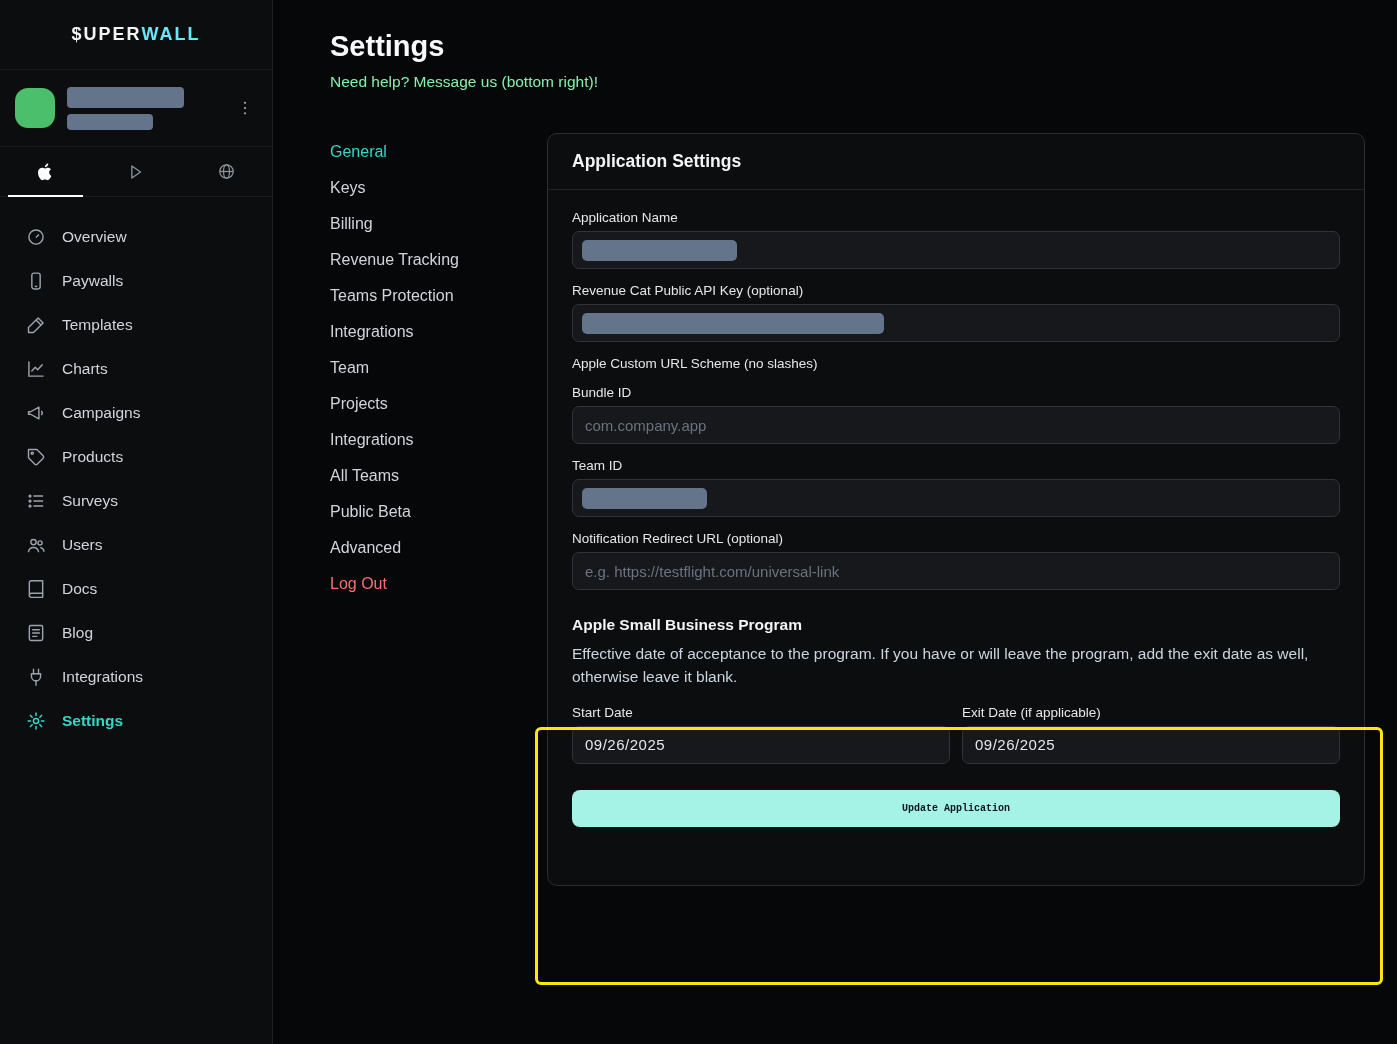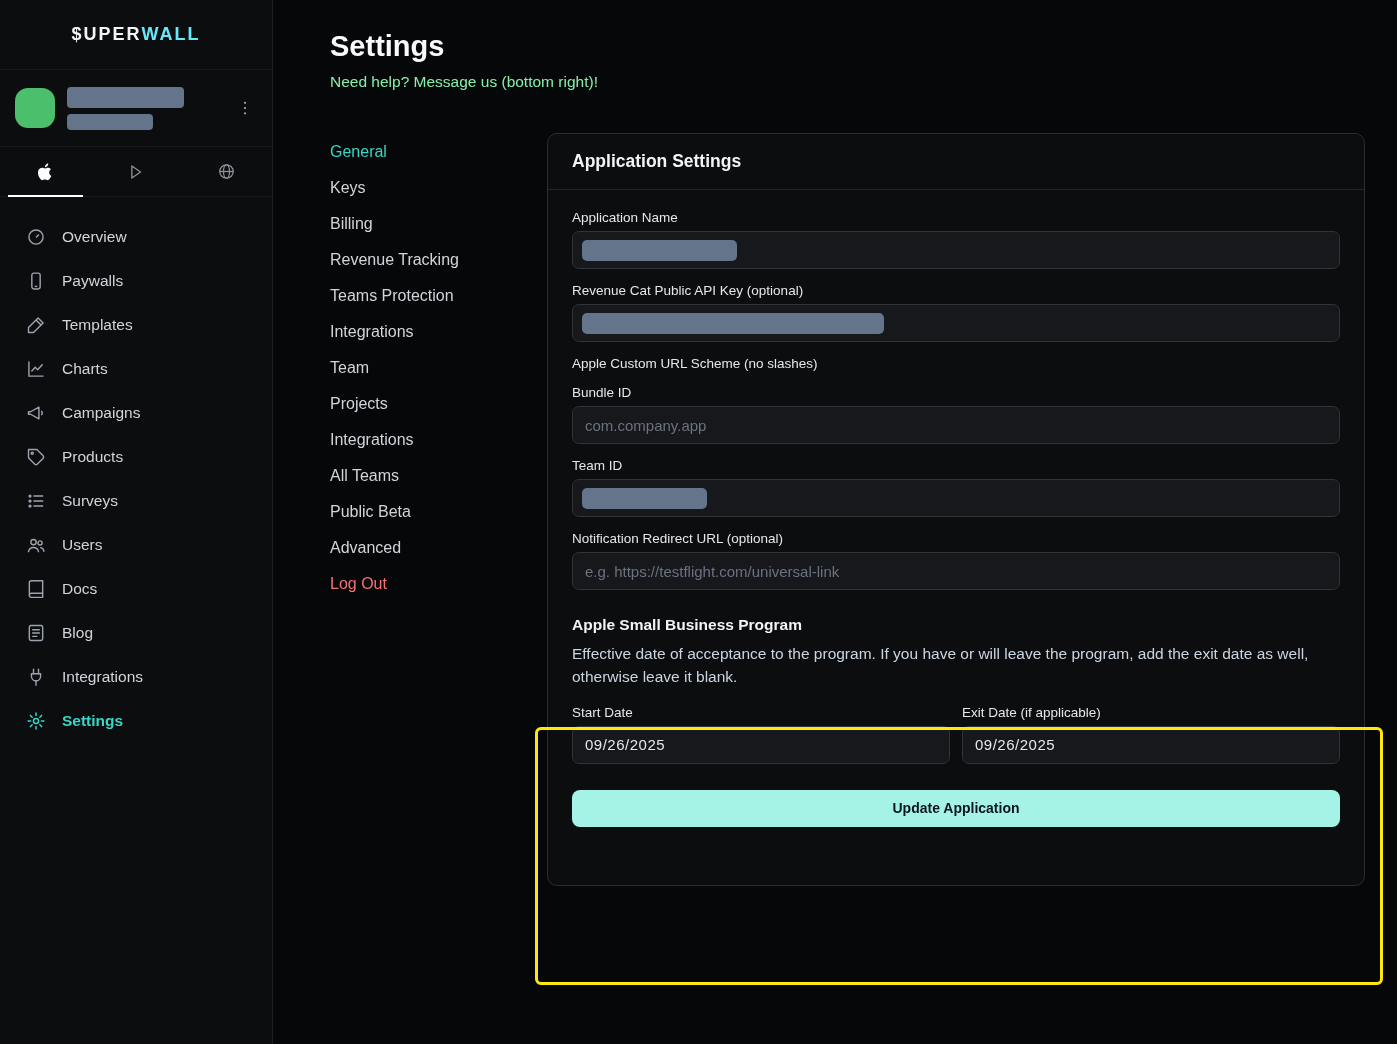--- a/index.html
+++ b/index.html
@@ -96,22 +96,22 @@
   .redacted-bar{height:21px;border-radius:5px;background:var(--redacted-gray);}
 
   .sbp{margin-top:26px;}
   .sbp h3{margin:0 0 8px 0;font-size:15.5px;font-weight:700;color:#f3f4f6;}
   .sbp p{margin:0 0 16px 0;font-size:15.5px;line-height:1.5;color:#cbd5e1;}
   .date-row{display:flex;gap:12px;}
   .date-col{flex:1;}
   .date-col .input{color:#e5e7eb;letter-spacing:0.5px;}
   .update-btn{
     margin-top:26px;width:100%;height:37px;border:none;border-radius:8px;
-    background:var(--accent-light);color:#0c1522;font-size:14px;font-weight:700;
-    cursor:pointer;font-family:Liberation Sans, sans-serif;
+    background:var(--accent-light);color:#0c1522;font-size:10px;font-weight:700;
+    cursor:pointer;font-family:Liberation Mono, monospace;
   }
 
   
   .highlight-box{
     position:absolute;left:535px;top:727px;width:848px;height:258px;
     border:3px solid var(--highlight);border-radius:6px;
     pointer-events:none;z-index:5;
   }
 
   svg{display:block;}

